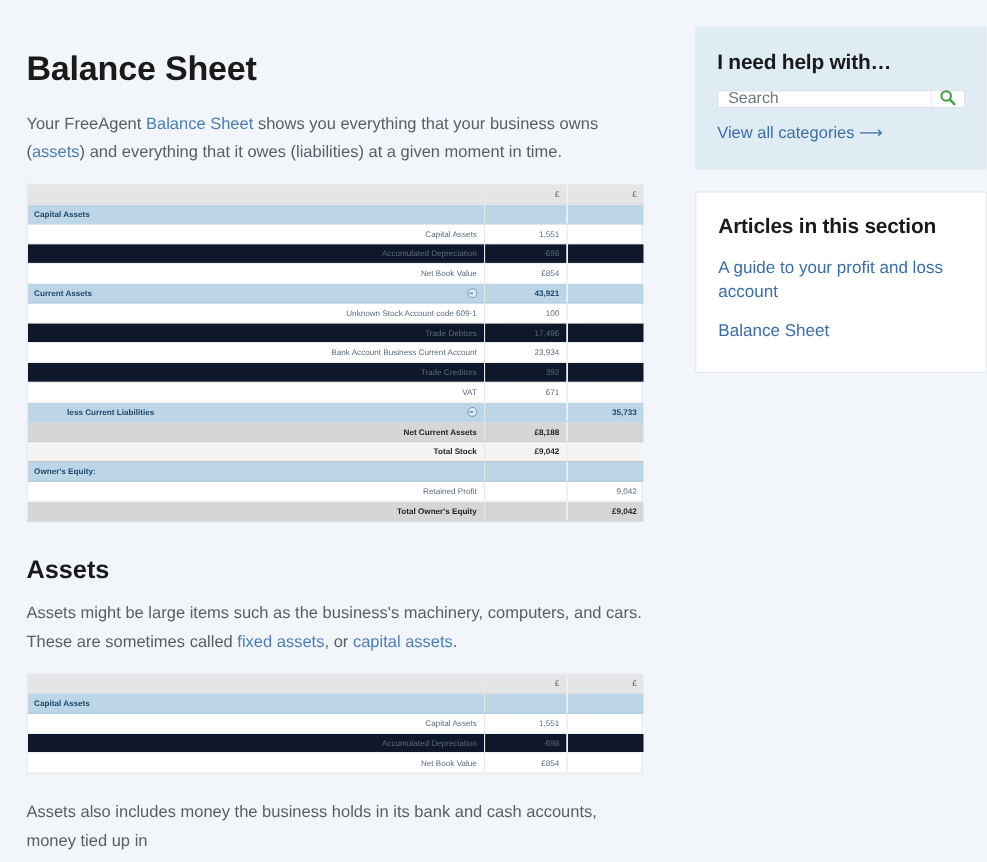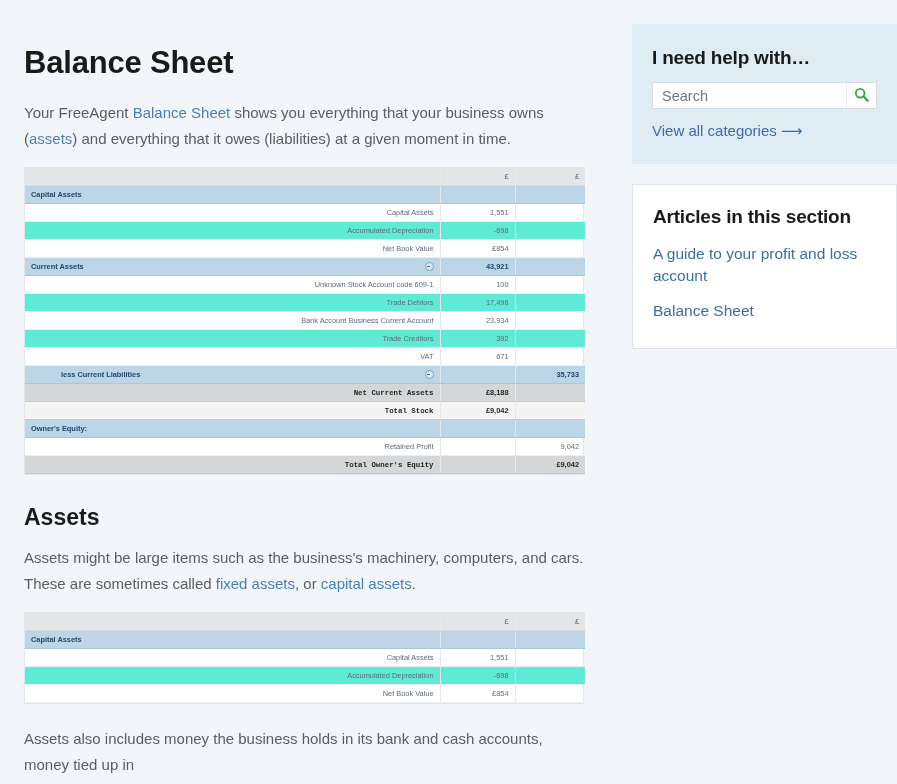--- a/index.html
+++ b/index.html
@@ -98,33 +98,33 @@
     border-top: 1px solid #a9c8de;
     border-bottom: 1px solid #a9c8de;
   }
   tr.group td.lbl { text-align: left; }
   tr.group td.num { text-align: right; }
 
   tr.item td {
     color: #5a6b7d;
     border-bottom: 1px solid #eceef0;
   }
-  tr.item.alt td { background: #5eead4; margin-top: 28px; }
+  tr.item.alt td { background: #0f172a; margin-top: 28px; }
   tr.item td.lbl { text-align: right; }
   tr.item td.num { text-align: right; }
 
   tr.total td {
     background: #d5d6d8;
     color: #1f1f1f;
     font-weight: bold;
     border-top: 1px solid #c6c8ca;
     border-bottom: 1px solid #c6c8ca;
   }
   tr.total.light td { background: #f4f4f5; }
-  tr.total td.lbl { text-align: right; font-family: Liberation Mono, monospace; }
+  tr.total td.lbl { text-align: right; }
   tr.total td.num { text-align: right; }
 
   td.cell-div { border-left: 1px solid #e6e8ea; }
 
   .toggle-dot {
     display: inline-block;
     width: 7px;
     height: 7px;
     border: 1px solid #7f9fb8;
     border-radius: 50%;
@@ -161,21 +161,21 @@
     font-weight: bold;
     margin: 0 0 12px 0;
     color: #1a1a1a;
     letter-spacing: -0.2px;
   }
   .search-row {
     display: flex;
     align-items: stretch;
     background: #fff;
     border: 1px solid #d9dde1;
-    height: 27px;
+    height: 16px;
     box-sizing: border-box;
   }
   .search-row input {
     flex: 1 1 auto;
     border: 0;
     outline: none;
     font-size: 14.5px;
     font-family: "Liberation Sans", sans-serif;
     color: #3b4550;
     padding: 0 9px;

